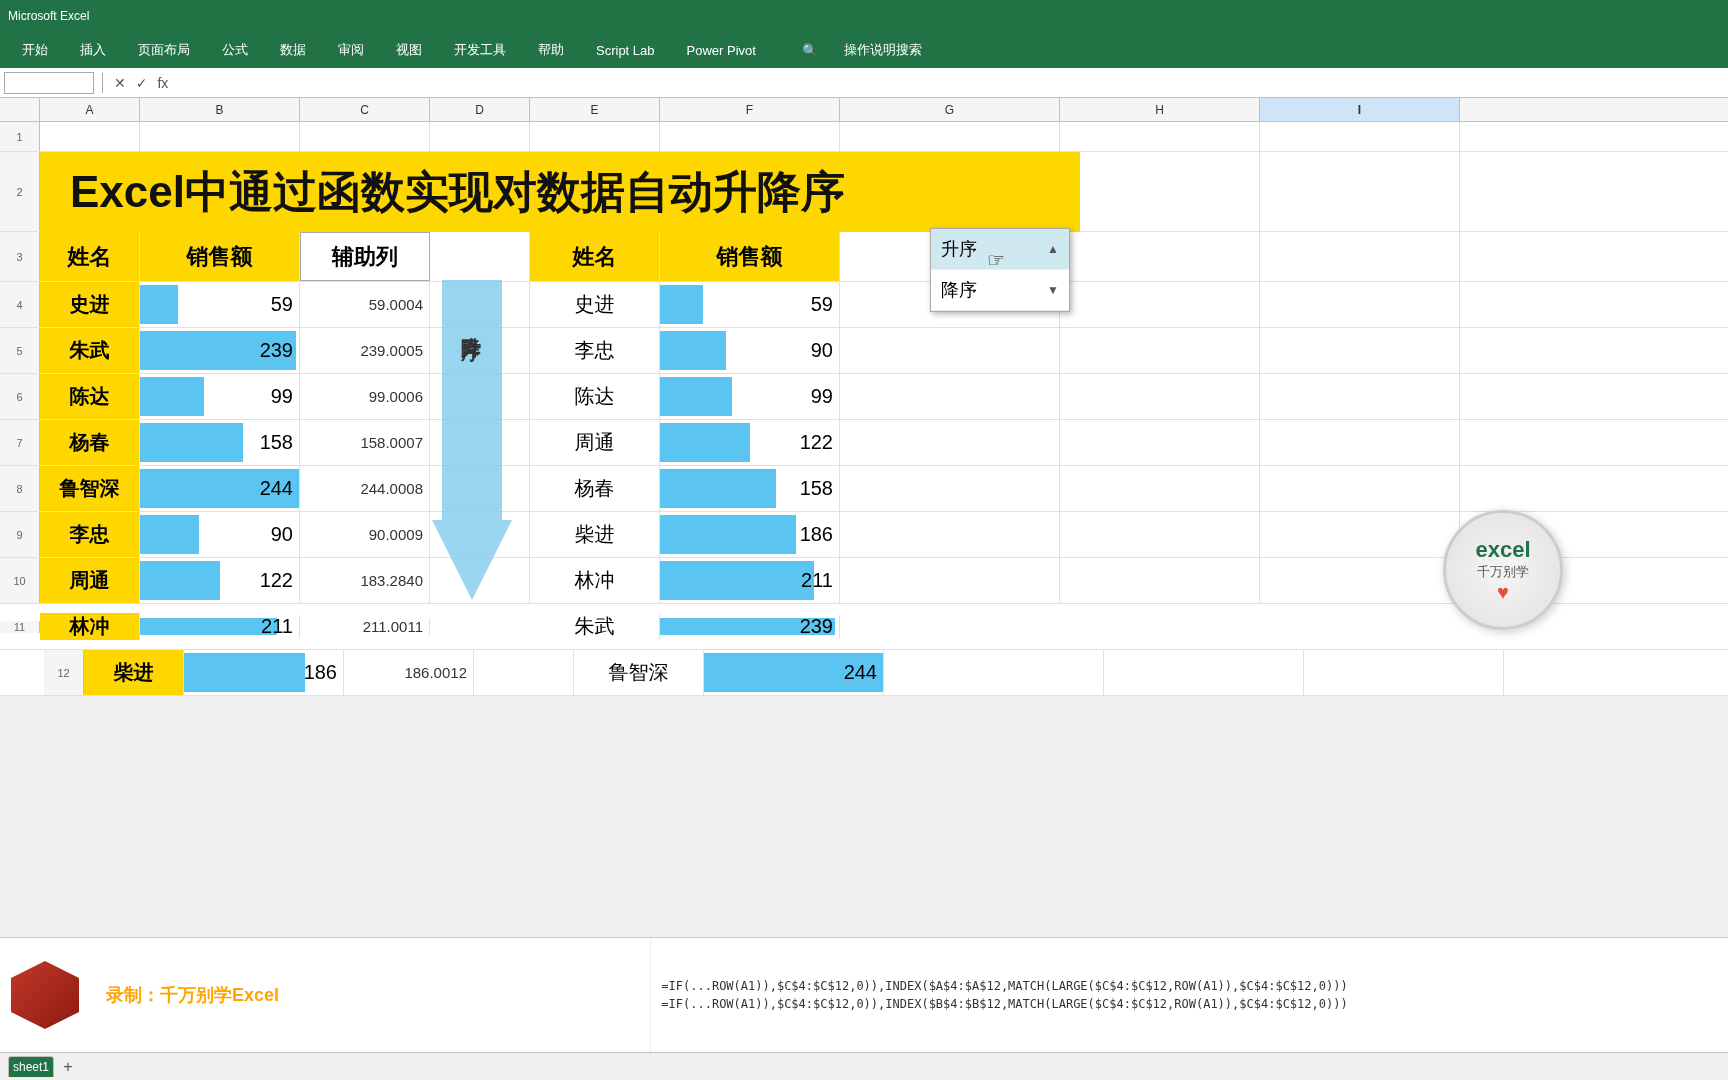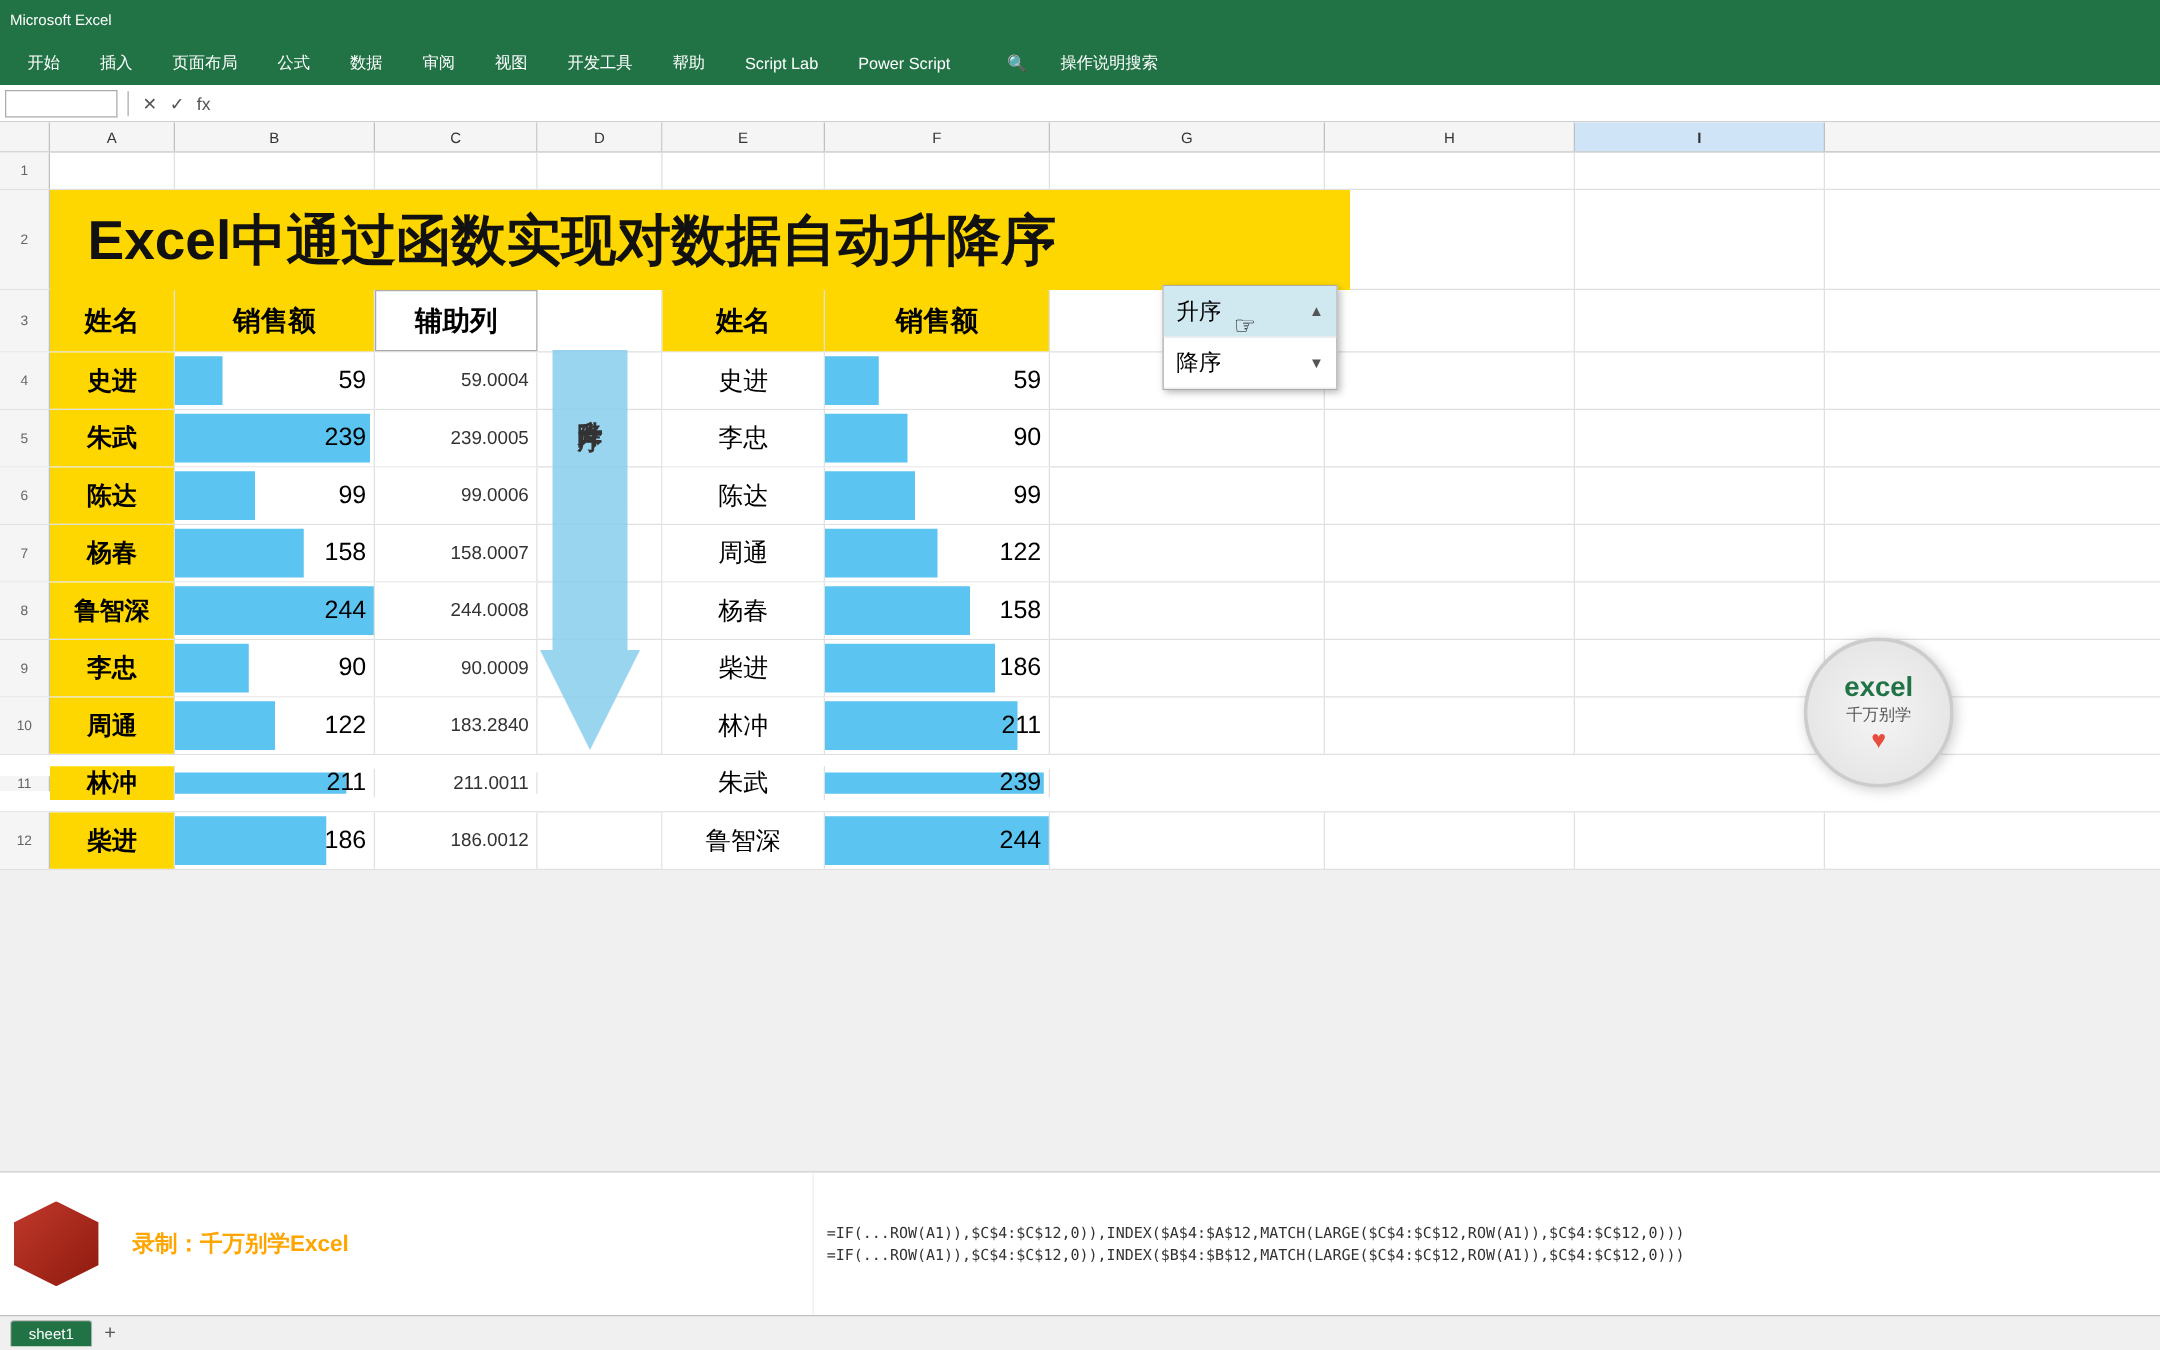--- a/index.html
+++ b/index.html
@@ -230,21 +230,21 @@
       right: 0;
       height: 28px;
       background: #f0f0f0;
       border-top: 1px solid #c0c0c0;
       display: flex;
       align-items: center;
       padding: 0 8px;
       gap: 4px;
     }
     .sheet-tab {
-      padding: 3px 14px;
+      padding: 3px 4px;
       background: #fff;
       border: 1px solid #c0c0c0;
       border-bottom: none;
       font-size: 12px;
       cursor: pointer;
       border-radius: 3px 3px 0 0;
     }
     .sheet-tab.active {
       background: #217346;
       color: white;
@@ -314,21 +314,21 @@
   <span class="ribbon-item">开始</span>
   <span class="ribbon-item">插入</span>
   <span class="ribbon-item">页面布局</span>
   <span class="ribbon-item">公式</span>
   <span class="ribbon-item">数据</span>
   <span class="ribbon-item">审阅</span>
   <span class="ribbon-item">视图</span>
   <span class="ribbon-item">开发工具</span>
   <span class="ribbon-item">帮助</span>
   <span class="ribbon-item">Script Lab</span>
-  <span class="ribbon-item">Power Script</span>
+  <span class="ribbon-item">Power Pivot</span>
   <span style="margin-left:20px; font-size:13px;">🔍</span>
   <span class="ribbon-item">操作说明搜索</span>
 </div>
 
 <div class="formula-bar">
   <div class="cell-ref-box"></div>
   <div class="formula-divider"></div>
   <div class="formula-icons">
     <span class="formula-icon">✕</span>
     <span class="formula-icon">✓</span>
@@ -544,21 +544,21 @@
         <div class="cell col-d"></div>
         <div class="cell col-e rt-name" style="justify-content: center;">朱武</div>
         <div class="cell col-f rt-sales">
           <div style="position: absolute; left: 0px; top: 3px; bottom: 3px; width: 98%; background: rgb(91, 196, 240);"></div>
           <span style="position: relative; z-index: 1;">239</span>
         </div>
         <div class="cell col-g"></div>
         <div class="cell col-h"></div>
         <div class="cell col-i"></div>
       </div>
-      <div class="sheet-row" style="height: 46px;">
+      <div class="sheet-row" style="height: 46px; padding-left: 44px;">
         <div class="row-num">12</div>
         <div class="cell col-a name-cell">柴进</div>
         <div class="cell col-b sales-cell">
           <div class="bar-container" style="position: absolute; left: 0px; top: 3px; bottom: 3px; width: 76%; background: rgb(91, 196, 240);"></div>
           <span class="sales-number" style="position: relative; z-index: 1;">186</span>
         </div>
         <div class="cell col-c aux-cell">186.0012</div>
         <div class="cell col-d"></div>
         <div class="cell col-e rt-name" style="justify-content: center;">鲁智深</div>
         <div class="cell col-f rt-sales">

